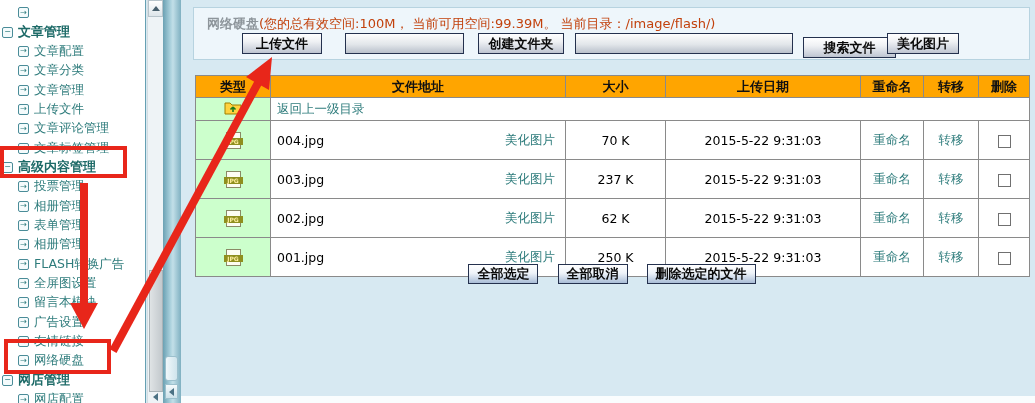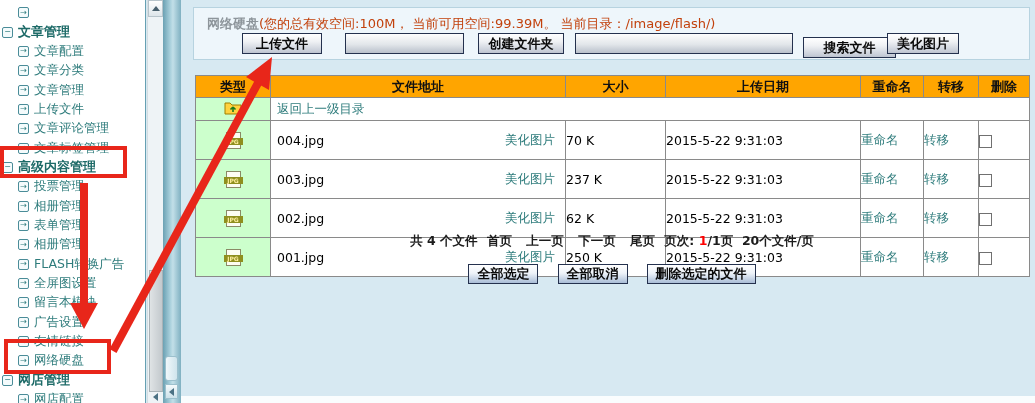--- a/index.html
+++ b/index.html
@@ -87,21 +87,21 @@
   .file-table th {
     background:#FFA500; border:1px solid #8a8a8a; height:22px;
     font-size:13px; font-weight:bold; color:#111; text-align:center;
   }
   .file-table td { border:1px solid #8a8a8a; background:#ffffff; height:39px; vertical-align:middle; }
   .file-table td.type-cell { background:#ccffcc; text-align:center; }
   .file-table tr.return-row td { height:23px; }
   .tlink { color:#2e7c7c; text-decoration:none; cursor:pointer; }
   .addr-cell { padding:0 10px 0 6px; }
   .addr-wrap { display:flex; justify-content:space-between; align-items:center; }
-  .c { }
+  .c { text-align:center; }
   .cb { display:inline-block; width:13px; height:13px; background:#ffffff; border:1px solid #707070; vertical-align:middle; cursor:pointer; }
   
   .jpg-icon { display:inline-block; position:relative; width:15px; height:17px; background:#fdfdf2; border:1px solid #8a8a66; vertical-align:middle; }
   .jpg-band { position:absolute; left:-3px; right:-3px; top:5px; height:7px; background:#8f8f1e; color:#ffef9e; font-size:6px; line-height:7px; text-align:center; font-weight:bold; }
   
   .pagination {
     position:absolute; left:14px; top:233px; width:834px; text-align:center;
     font-size:12.5px; font-weight:bold; color:#1c1c1c; white-space:nowrap;
   }
   .pagination .nav { margin:0 5px; cursor:pointer; }
@@ -326,32 +326,20 @@
           </td>
           <td class="c">250 K</td>
           <td class="c">2015-5-22 9:31:03</td>
           <td class="c"><span class="tlink">重命名</span></td>
           <td class="c"><span class="tlink">转移</span></td>
           <td class="c"><span class="cb"></span></td>
         </tr>
       </tbody>
   </table>
 
-  <div class="pagination">
-    <span>共</span>
-    <span>4</span>
-    <span>个文件</span>
-    <span class="nav">首页</span>
-    <span class="nav">上一页</span>
-    <span class="nav">下一页</span>
-    <span class="nav">尾页</span>
-    <span>页次:</span>
-    <span class="cur">1</span><span>/1页</span>
-    &nbsp;<span>20个文件/页</span>
-  </div>
 
   <div class="actions">
     <button class="action-btn">全部选定</button>
     <button class="action-btn">全部取消</button>
     <button class="action-btn">删除选定的文件</button>
   </div>
 </div>
 
 <div class="anno-box anno-box1"></div>
 <div class="anno-box anno-box2"></div>

